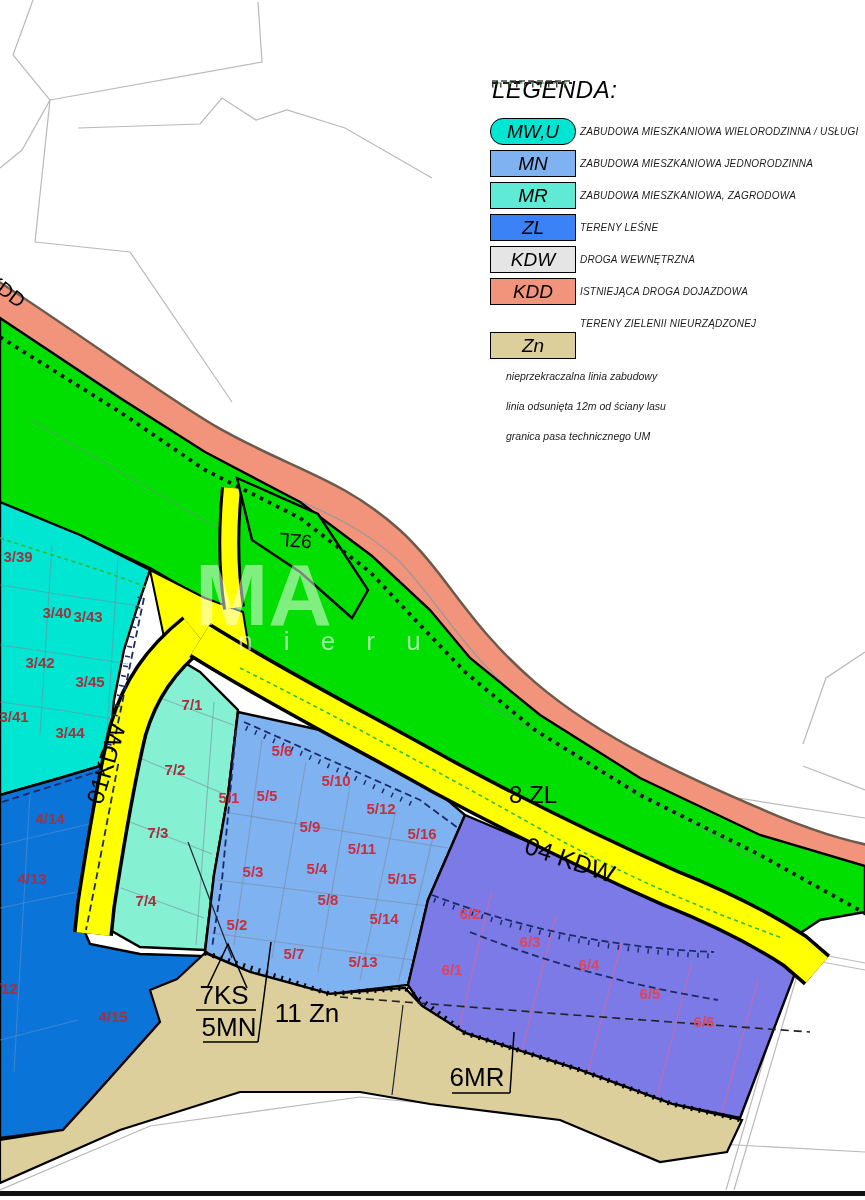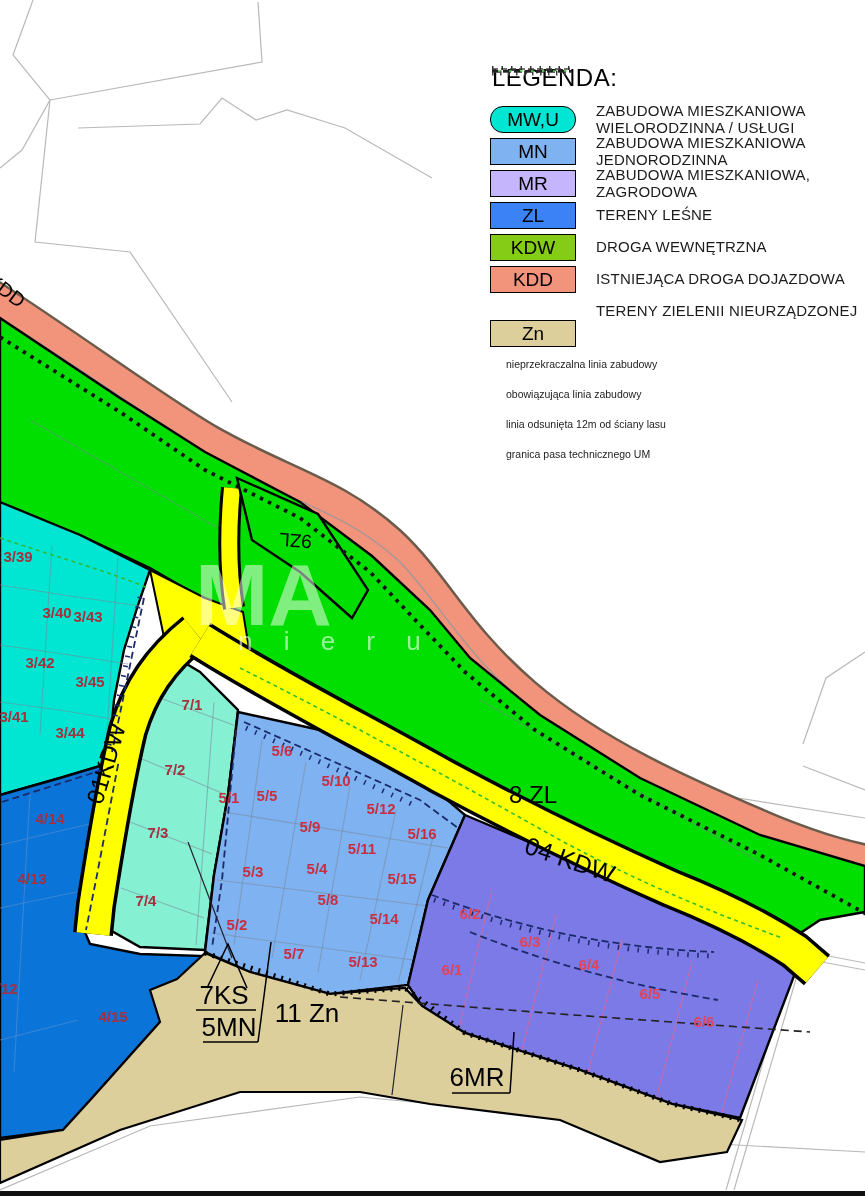--- a/index.html
+++ b/index.html
@@ -1,24 +1,24 @@
 <!DOCTYPE html>
 <html><head>
 <meta charset="utf-8">
 <style>
   html,body{margin:0;padding:0;background:#fff;}
   body{font-family:"Liberation Sans",sans-serif;}
   .stage{position:relative;width:865px;height:1200px;overflow:hidden;background:#fff;}
   .stage svg{position:absolute;left:0;top:0;display:block;}
-  .legend{position:absolute;left:490px;top:64px;width:372px;}
+  .legend{position:absolute;left:490px;top:76px;width:372px;font-style:italic;}
   .legend-title{font-size:24px;color:#000;margin:0 0 14px 2px;letter-spacing:.5px;}
   .legend-row{display:flex;align-items:center;margin-bottom:5px;height:27px;}
   .swatch{width:84px;height:25px;border:1.5px solid #000;display:flex;align-items:center;justify-content:center;
           font-size:19px;color:#000;flex:none;}
-  .legend-label{font-size:15px;color:#1c1c1c;margin-left:20px;letter-spacing:.2px;line-height:1.1;}
+  .legend-label{font-size:10px;color:#1c1c1c;margin-left:4px;letter-spacing:.2px;line-height:1.1;}
   .legend-lines{margin-top:16px;}
   .line-row{display:flex;align-items:flex-end;height:30px;}
   .line-symbol{width:84px;height:14px;flex:none;}
   .line-label{font-size:10.5px;color:#1c1c1c;margin-left:16px;line-height:1.1;}
 </style>
 </head>
 <body>
 
 <div class="stage">
 <svg width="865" height="1200" viewBox="0 0 865 1200">
@@ -211,29 +211,29 @@
   <div id="legend-items">
         <div class="legend-row">
           <span class="swatch" style="background: rgb(0, 230, 210); border-radius: 13px;">MW,U</span>
           <span class="legend-label">ZABUDOWA MIESZKANIOWA WIELORODZINNA / USŁUGI</span>
         </div>
         <div class="legend-row">
           <span class="swatch" style="background: rgb(127, 178, 240);">MN</span>
           <span class="legend-label">ZABUDOWA MIESZKANIOWA JEDNORODZINNA</span>
         </div>
         <div class="legend-row">
-          <span class="swatch" style="background: #c4b5fd; text-align: center;">MR</span>
+          <span class="swatch" style="background: #5eead4; text-align: center;">MR</span>
           <span class="legend-label">ZABUDOWA MIESZKANIOWA, ZAGRODOWA</span>
         </div>
         <div class="legend-row">
           <span class="swatch" style="background: #3b82f6;">ZL</span>
           <span class="legend-label">TERENY LEŚNE</span>
         </div>
         <div class="legend-row">
-          <span class="swatch" style="background: #84cc16;">KDW</span>
+          <span class="swatch" style="background: #e5e5e5;">KDW</span>
           <span class="legend-label">DROGA WEWNĘTRZNA</span>
         </div>
         <div class="legend-row">
           <span class="swatch" style="background: rgb(242, 147, 124);">KDD</span>
           <span class="legend-label">ISTNIEJĄCA DROGA DOJAZDOWA</span>
         </div>
         <div class="legend-row">
           <span class="swatch" style="background: rgb(220, 207, 156); margin-top: 44px;">Zn</span>
           <span class="legend-label">TERENY ZIELENII NIEURZĄDZONEJ</span>
         </div>
@@ -241,27 +241,20 @@
   <div id="legend-lines" class="legend-lines">
         <div class="line-row">
           <svg class="line-symbol" viewBox="0 0 84 14">
             <line x1="2" x2="82" y1="5" y2="5" stroke="#444" stroke-width="1.5" stroke-dasharray="6 3"></line>
             <line x1="2" x2="82" y1="9" y2="9" stroke="#444" stroke-width="5" stroke-dasharray="1.5 6.5"></line>
           </svg>
           <span class="line-label">nieprzekraczalna linia zabudowy</span>
         </div>
         <div class="line-row">
           <svg class="line-symbol" viewBox="0 0 84 14">
-            <line x1="2" x2="82" y1="8" y2="8" stroke="#333" stroke-width="1.5" stroke-dasharray="8 3"></line>
-            <line x1="2" x2="82" y1="4" y2="4" stroke="#333" stroke-width="4" stroke-dasharray="1.5 8"></line>
-          </svg>
-          <span class="line-label">obowiązująca linia zabudowy</span>
-        </div>
-        <div class="line-row">
-          <svg class="line-symbol" viewBox="0 0 84 14">
             <line x1="2" x2="82" y1="7" y2="7" stroke="#44cc44" stroke-width="1.5" stroke-dasharray="3 2.5"></line>
           </svg>
           <span class="line-label">linia odsunięta 12m od ściany lasu</span>
         </div>
         <div class="line-row">
           <svg class="line-symbol" viewBox="0 0 84 14">
             <line x1="2" x2="82" y1="7" y2="7" stroke="#222" stroke-width="1.8" stroke-dasharray="6 5"></line>
           </svg>
           <span class="line-label">granica pasa technicznego UM</span>
         </div>

